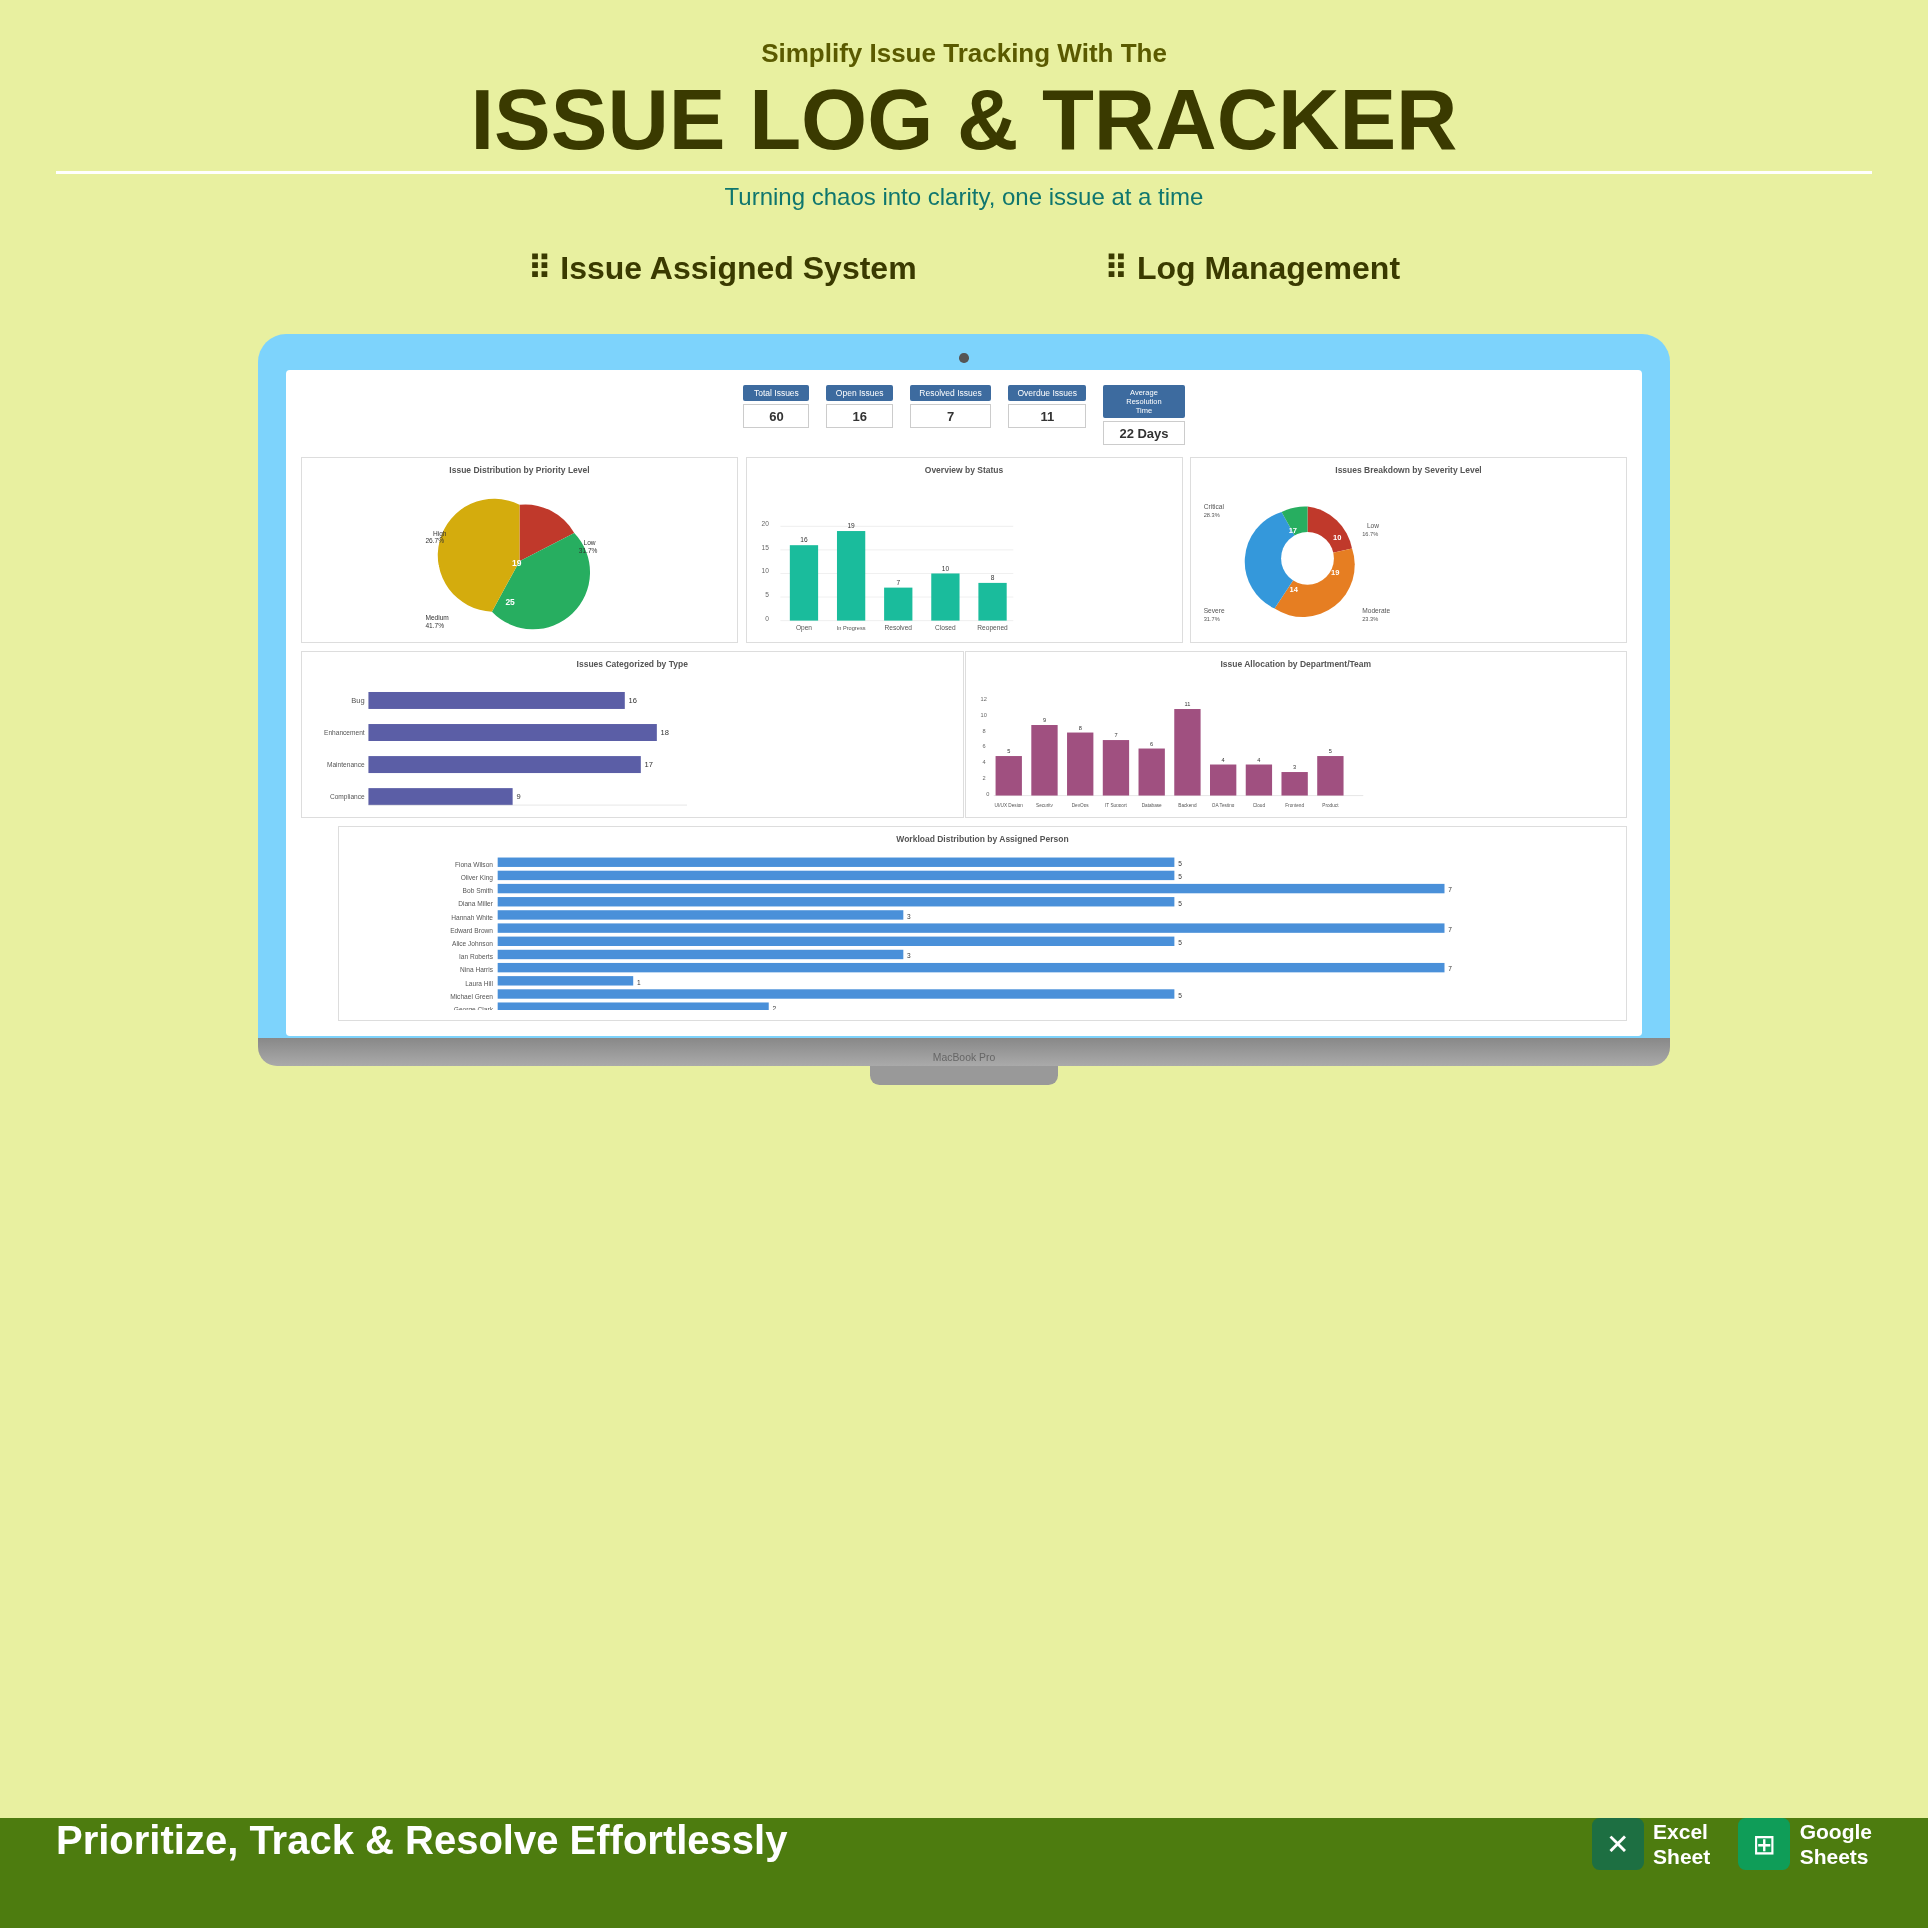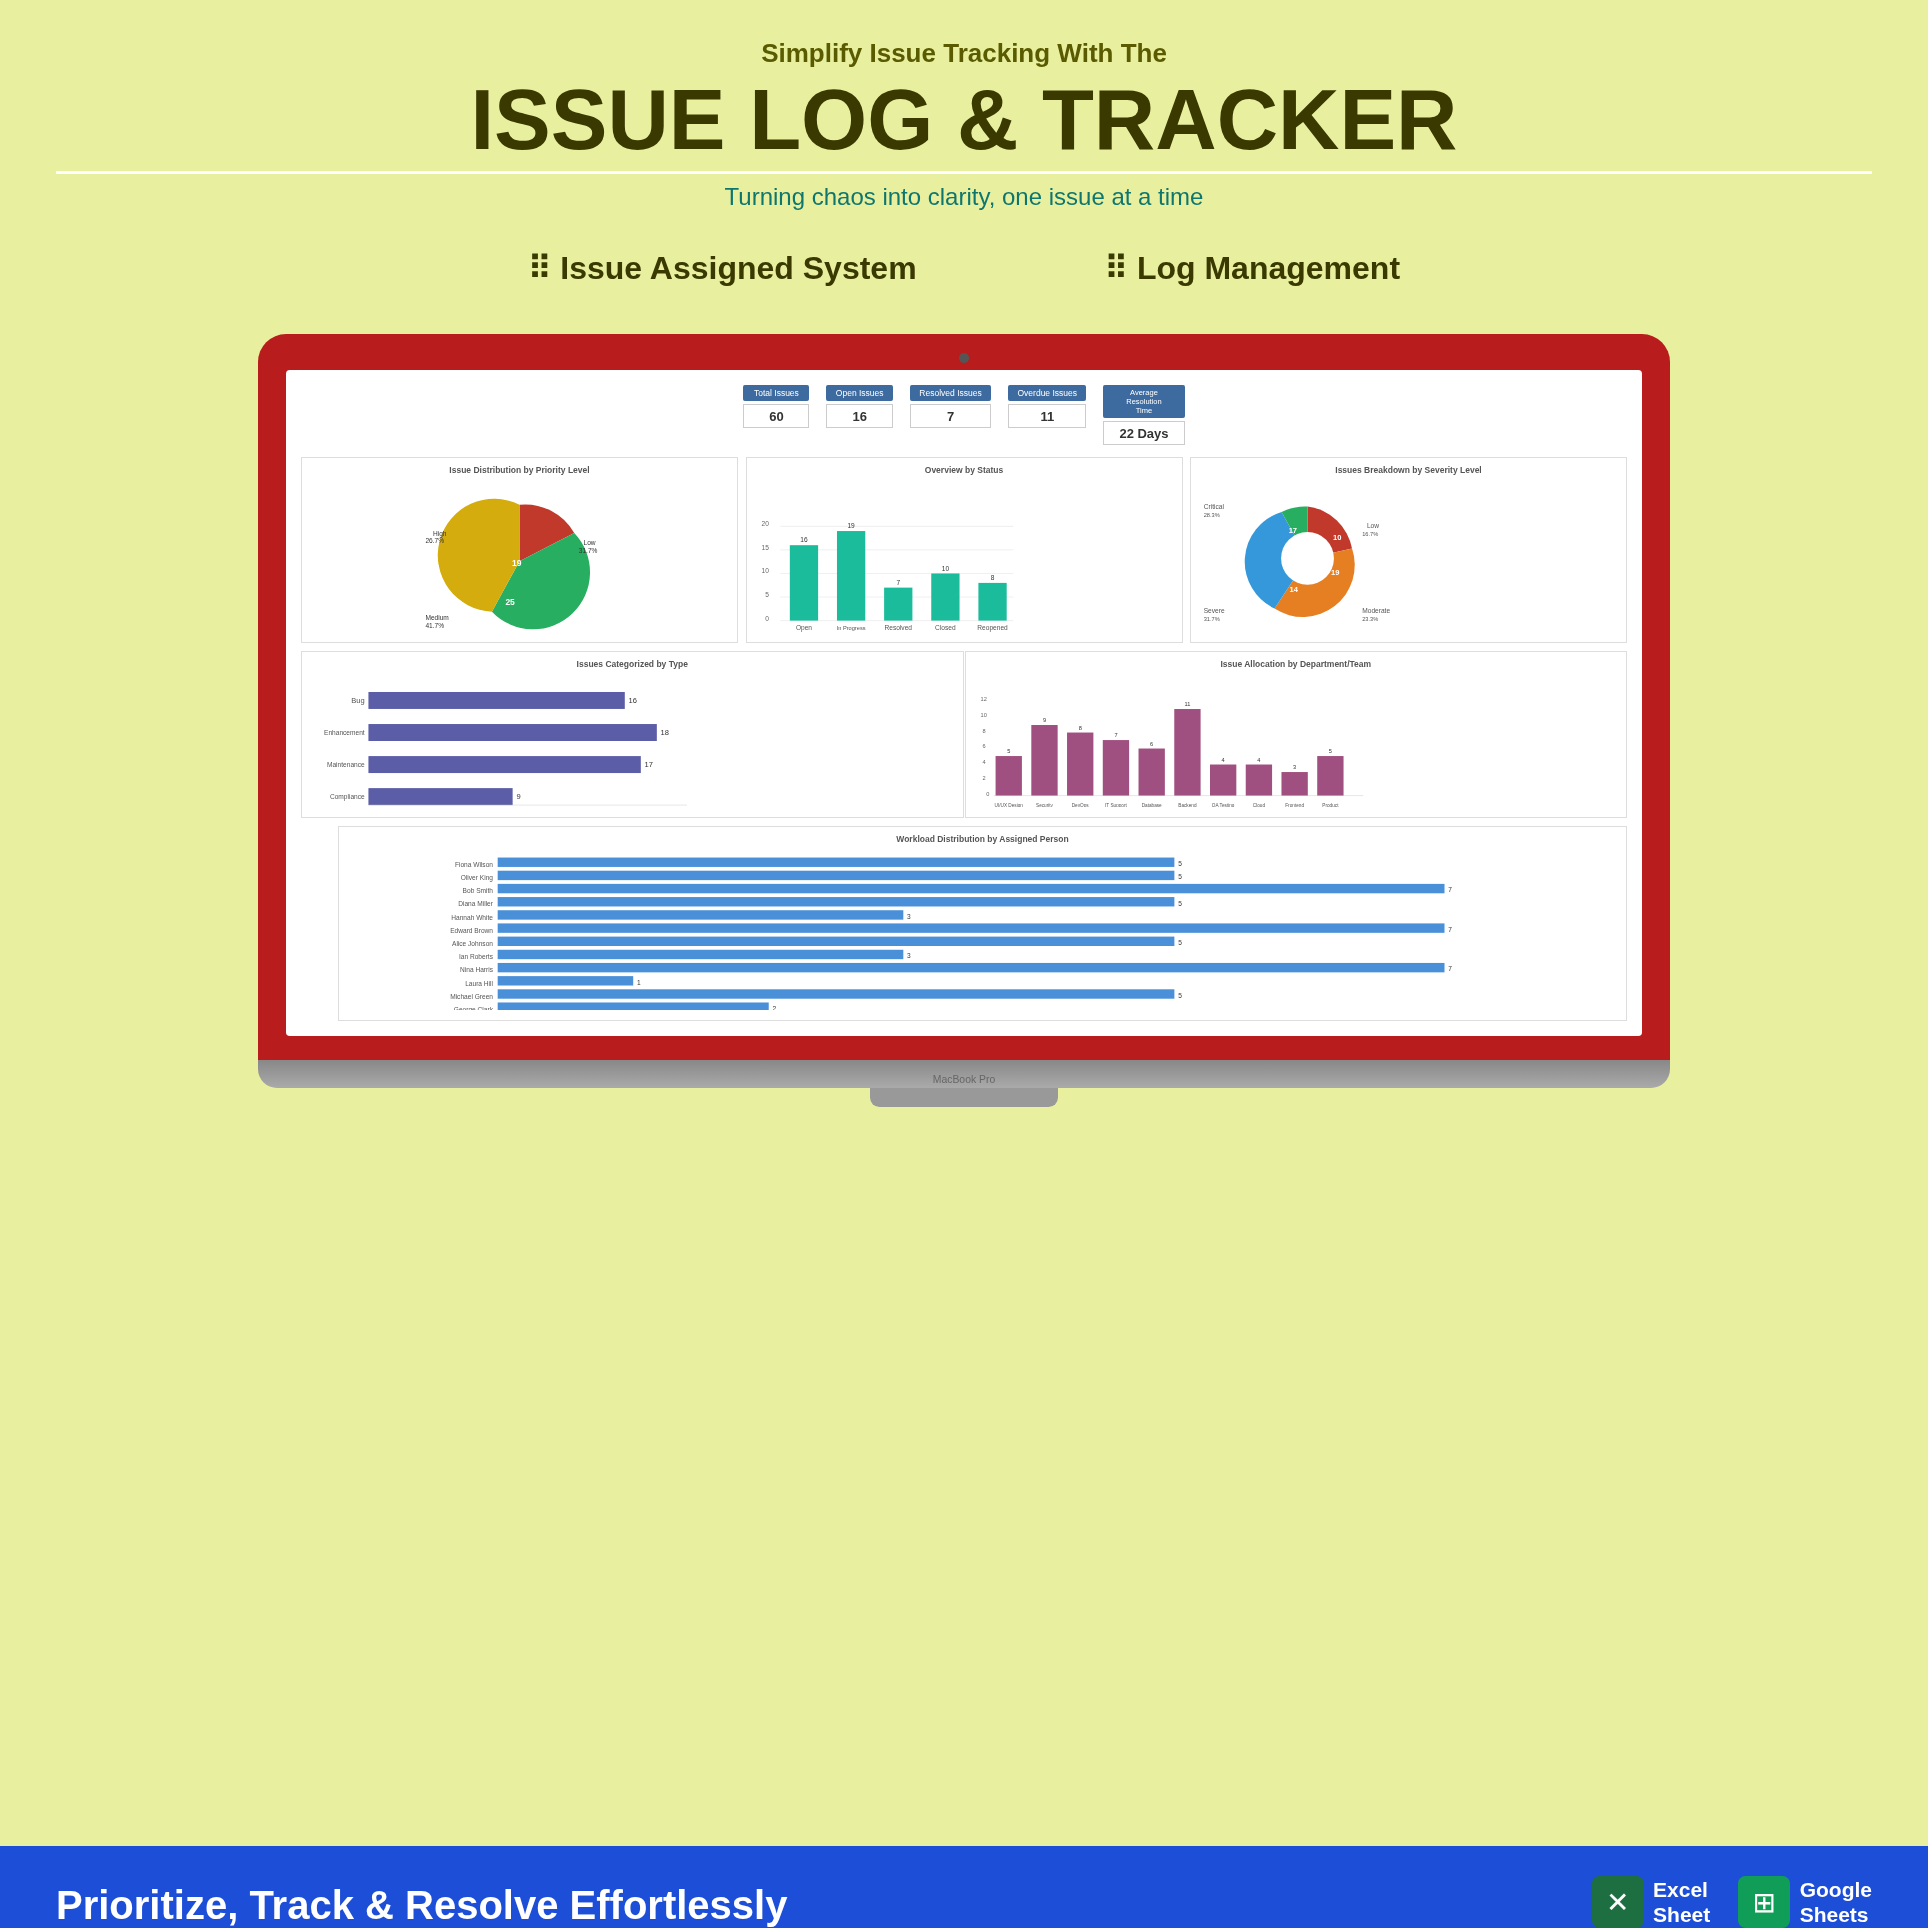--- a/index.html
+++ b/index.html
@@ -59,23 +59,23 @@
     .laptop-wrapper {
       display: flex;
       justify-content: center;
       margin: 9.4px auto 0;
     }
     .laptop {
       width: 1412px;
       position: relative;
     }
     .laptop-screen-outer {
-      background: #b91c1c;
+      background: #7dd3fc;
       border-radius: 28px 28px 0 0;
-      padding: 19px 28px 24px;
+      padding: 19px 28px 2px;
       position: relative;
     }
     .laptop-camera {
       width: 9.4px;
       height: 9.4px;
       background: #555;
       border-radius: 50%;
       margin: 0 auto 7.5px;
     }
     .laptop-screen-inner {
@@ -172,24 +172,24 @@
       padding: 7.5px;
       margin-left: 37px;
     }
 
     
     .bottom-banner {
       position: absolute;
       bottom: 0;
       left: 0;
       right: 0;
-      height: 82px;
-      background: #1d4ed8;
-      display: flex;
-      align-items: flex-end;
+      height: 110px;
+      background: #4d7c0f;
+      display: flex;
+      align-items: flex-start;
       justify-content: space-between;
       padding: 0 56px;
     }
     .bottom-left-text {
       font-size: 40px;
       color: white;
       font-weight: 700;
     }
     .bottom-right {
       display: flex;

